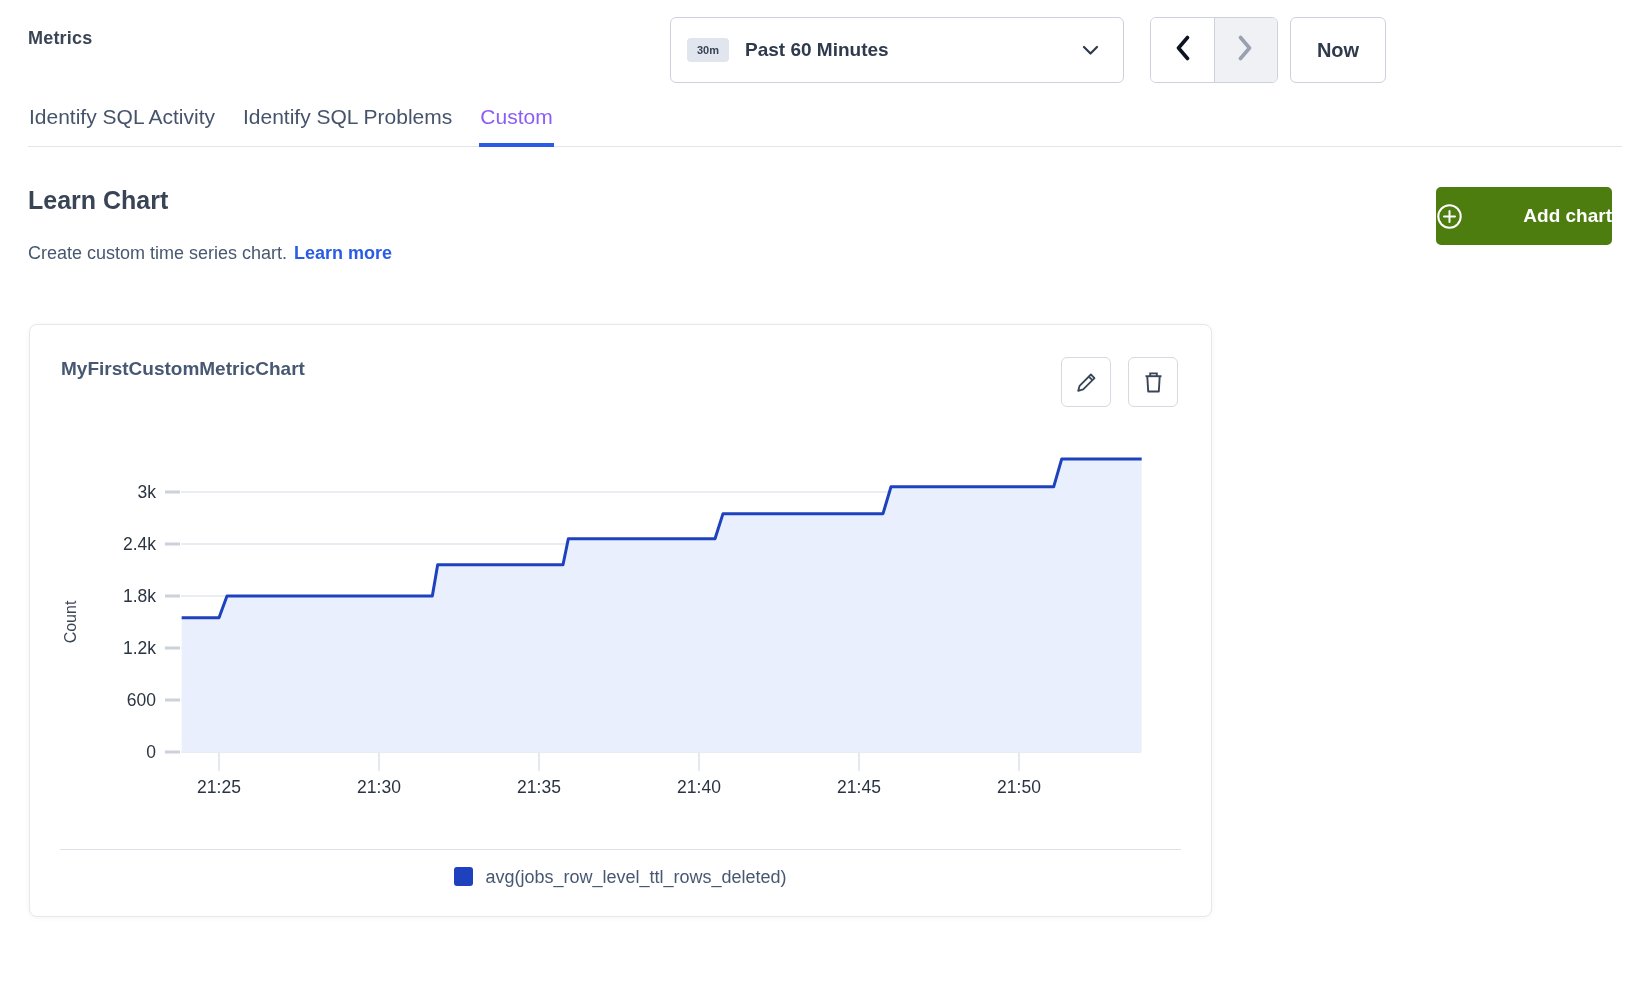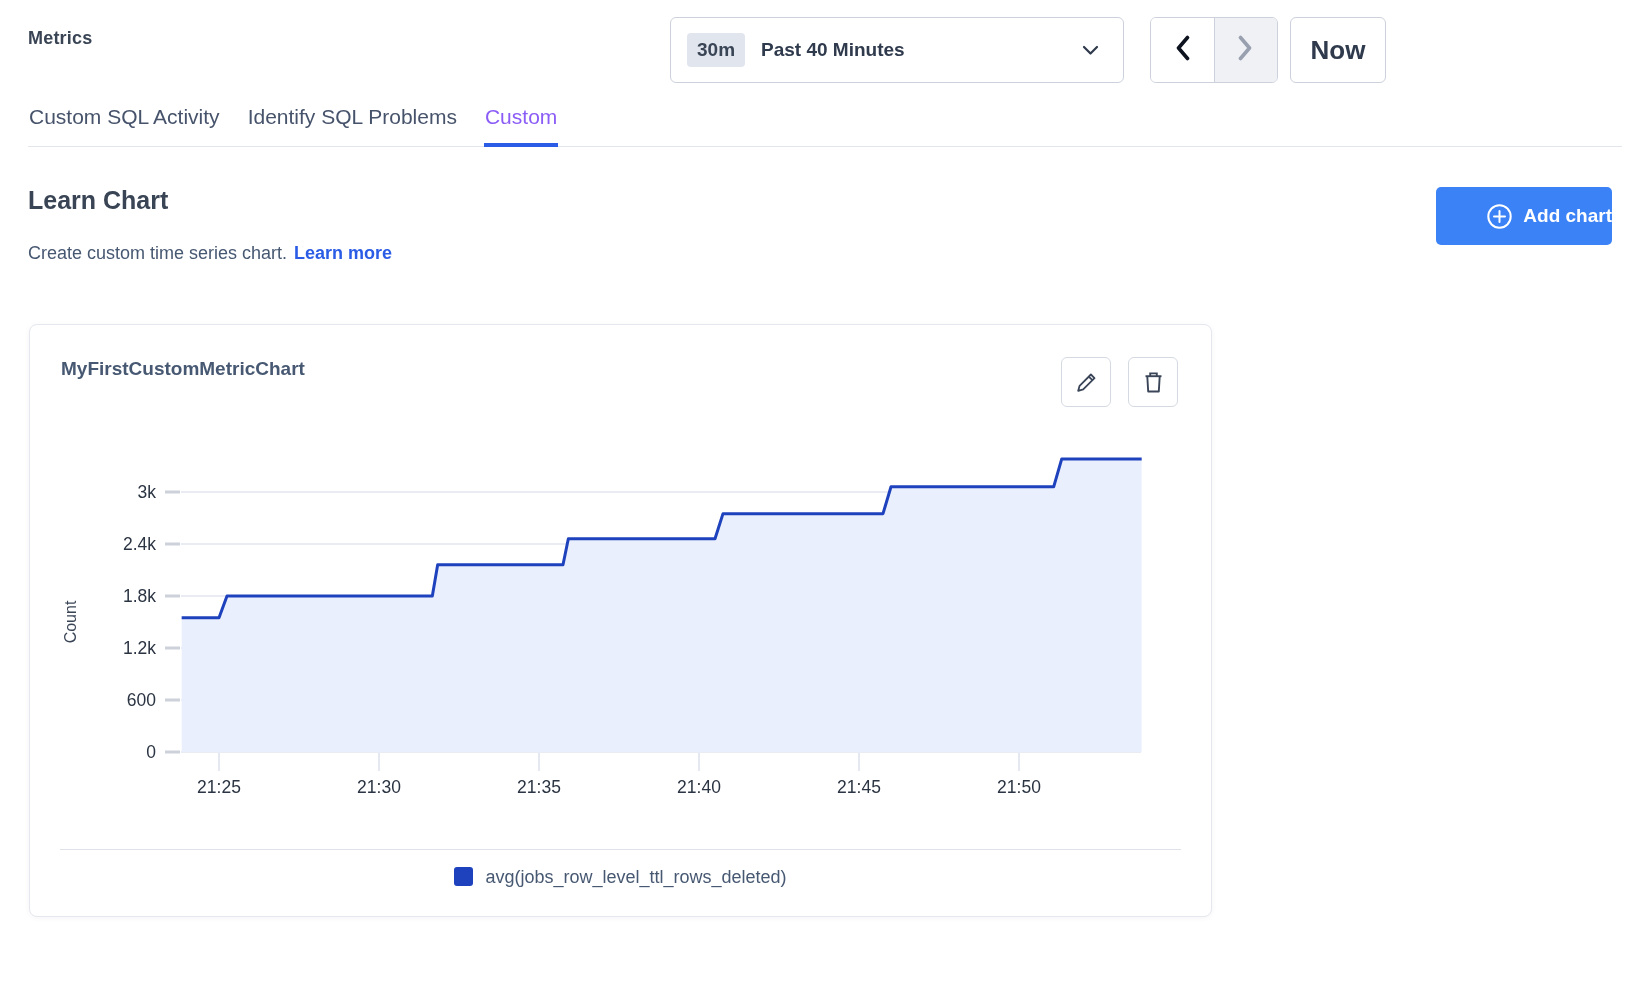--- a/index.html
+++ b/index.html
@@ -6,44 +6,44 @@
   body { background:#fff; }
   #app {
     position:relative; width:1650px; height:982px; background:#fff; overflow:hidden;
     font-family:"Liberation Sans","DejaVu Sans",sans-serif; color:#394455;
   }
   .page-title { position:absolute; left:28px; top:28px; font-size:18px; font-weight:700; color:#394455; letter-spacing:.2px; }
 
   
   .time-select { position:absolute; left:670px; top:17px; width:454px; height:66px; border:1px solid #ccd1dc;
     border-radius:6px; background:#fff; display:flex; align-items:center; padding:0 24px 0 16px; cursor:pointer; }
-  .range-badge { background:#e1e5ee; color:#394455; font-size:19px; font-weight:700; padding:6px 10px; border-radius:4px; }
+  .range-badge { background:#e1e5ee; color:#394455; font-size:11px; font-weight:700; padding:6px 10px; border-radius:4px; }
   .range-label { margin-left:16px; font-size:19px; font-weight:600; color:#2f3a4d; }
   .time-select .chev { margin-left:auto; display:flex; }
 
   .nav-group { position:absolute; left:1150px; top:17px; width:128px; height:66px; border:1px solid #ccd1dc;
     border-radius:6px; background:#fff; display:flex; overflow:hidden; }
   .nav-prev { flex:1; display:flex; align-items:center; justify-content:center; background:#fff; border-right:1px solid #ccd1dc; cursor:pointer; }
   .nav-next { flex:1; display:flex; align-items:center; justify-content:center; background:#eff1f5; cursor:default; }
 
   .now-btn { position:absolute; left:1290px; top:17px; width:96px; height:66px; border:1px solid #ccd1dc; border-radius:6px;
-    background:#fff; font-size:26px; font-weight:600; color:#2f3a4d; display:flex; align-items:center; justify-content:center; cursor:pointer; }
+    background:#fff; font-size:20px; font-weight:600; color:#2f3a4d; display:flex; align-items:center; justify-content:center; cursor:pointer; }
 
   
   .tabs { position:absolute; left:28px; top:103px; width:1594px; border-bottom:1px solid #e2e5ea; display:flex; gap:26px; }
   .tab { position:relative; font-size:21px; color:#46536b; padding:2px 1px 17px; cursor:pointer; }
   .tab.active { color:#8b5cf6; }
   .tab.active::after { content:""; position:absolute; left:0; right:0; bottom:-1px; height:4px; background:#2b5ce6; }
 
   
   .section-title { position:absolute; left:28px; top:186px; font-size:25px; font-weight:700; color:#394455; }
   .section-sub { position:absolute; left:28px; top:243px; font-size:18px; color:#475872; }
   .learn-more { color:#2b5ce6; font-weight:600; margin-left:7px; text-decoration:none; cursor:pointer; }
-  .add-chart { position:absolute; left:1436px; top:187px; width:176px; height:58px; background:#3b82f6; border:none;
-    border-radius:5px; color:#fff; font-size:19px; font-weight:700; display:flex; gap:10px; align-items:center; justify-content:flex-end; cursor:pointer;
+  .add-chart { position:absolute; left:1436px; top:187px; width:176px; height:58px; background:#4d7c0f; border:none;
+    border-radius:5px; color:#fff; font-size:19px; font-weight:700; display:flex; gap:10px; align-items:center; justify-content:space-between; cursor:pointer;
     font-family:inherit; }
 
   
   .card { position:absolute; left:29px; top:324px; width:1183px; height:593px; border:1px solid #e5e8ee; border-radius:8px;
     background:#fff; box-shadow:0 1px 5px rgba(60,70,90,.06);padding-left:25px; }
   .card-title { position:absolute; left:31px; top:33px; font-size:19px; font-weight:700; color:#475872; }
   .icon-btn { position:absolute; width:50px; height:50px; border:1px solid #d5dae2; border-radius:6px; background:#fff;
     display:flex; align-items:center; justify-content:center; cursor:pointer; }
   .edit-btn { left:1031px; top:32px; } .del-btn { left:1098px; top:32px; }
   svg.chart { position:absolute; left:0; top:76px; }
@@ -55,21 +55,21 @@
 </style>
 </head>
 <body>
 
 <div id="app">
 
   <h1 class="page-title">Metrics</h1>
 
   <div class="time-select">
     <span class="range-badge">30m</span>
-    <span class="range-label">Past 40 Minutes</span>
+    <span class="range-label">Past 60 Minutes</span>
     <span class="chev">
       <svg width="17" height="11" viewBox="0 0 17 11">
           <path d="M2 2 L8.5 8.5 L15 2" fill="none" stroke="#2f3a4d" stroke-width="2.2" stroke-linecap="round" stroke-linejoin="round"></path>
         </svg>
     </span>
   </div>
 
   <div class="nav-group">
     <div class="nav-prev">
       <span>
@@ -83,21 +83,21 @@
         <svg width="15" height="26" viewBox="0 0 15 26">
             <path d="M2.5 2.5 L11.5 13 L2.5 23.5" fill="none" stroke="#99a1b0" stroke-width="3.6" stroke-linecap="round" stroke-linejoin="round"></path>
           </svg>
       </span>
     </div>
   </div>
 
   <button class="now-btn">Now</button>
 
   <nav class="tabs">
-    <div class="tab">Custom SQL Activity</div>
+    <div class="tab">Identify SQL Activity</div>
     <div class="tab">Identify SQL Problems</div>
     <div class="tab active">Custom</div>
   </nav>
 
   <h2 class="section-title">Learn Chart</h2>
   <p class="section-sub"><span>Create custom time series chart.</span><a class="learn-more">Learn more</a></p>
 
   <button class="add-chart">
     <span style="display:flex;">
       <svg width="27" height="27" viewBox="0 0 27 27">

